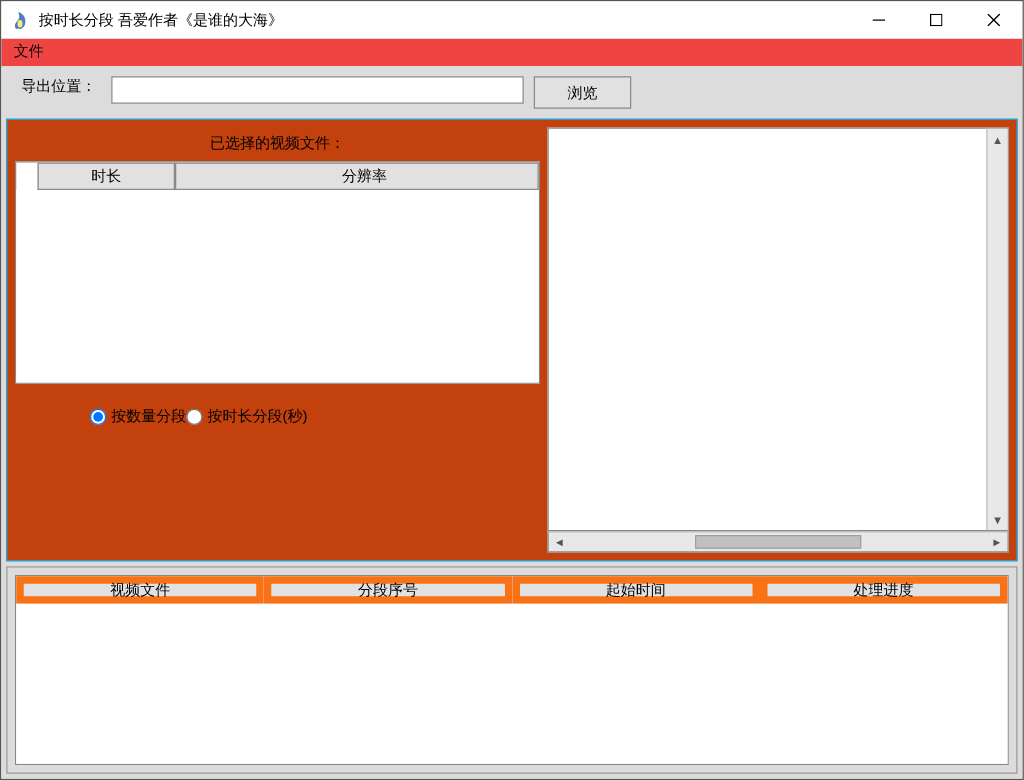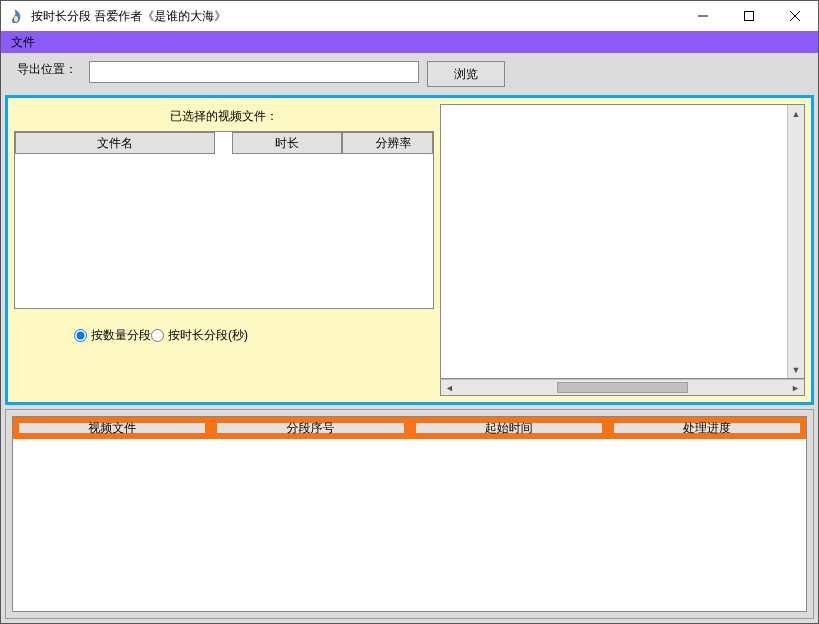--- a/index.html
+++ b/index.html
@@ -31,22 +31,22 @@
     .titlebar .win-btn {
       width: 46px; height: 30px;
       display: flex; align-items: center; justify-content: center;
       color: #000;
     }
     .titlebar .win-btn svg { display: block; }
 
     
     .menubar {
       height: 22px;
-      background: #8b5cf6;
-      display: flex; align-items: center;
+      background: #ef4444;
+      display: flex; 
       padding: 0 4px;
     }
     .menu-item { padding: 2px 6px; }
 
     
     .client {
       background: #dcdcdc;
       height: calc(100% - 52px);
       padding: 4px;
       display: flex; flex-direction: column;
@@ -76,23 +76,23 @@
       font-size: 12px;
       font-family: inherit;
       cursor: default;
     }
     .btn-small { padding: 0 16px; }
 
     
     .middle {
       display: flex;
       gap: 0;
-      height: 310px;
-      border: 3px solid #0ea5e9;
-      background: #fef9c3;
+      height: 354px;
+      border: 1px solid #0ea5e9;
+      background: #c2410c;
       padding: 6px;
     }
     .left-col {
       flex: 0 0 420px;
       display: flex; flex-direction: column;
     }
     .selected-label {
       text-align: center;
       padding: 4px 0 6px;
     }
@@ -245,21 +245,20 @@
     <span class="lbl">导出位置：</span>
     <input type="text" value="" style="">
     <button class="btn">浏览</button>
   </div>
 
   <div class="middle">
     <div class="left-col">
       <div class="selected-label">已选择的视频文件：</div>
       <div class="file-table">
         <div class="thead">
-          <div class="th c1">文件名</div>
           <div class="th c2">时长</div>
           <div class="th c3">分辨率</div>
         </div>
         <div class="tbody"></div>
       </div>
 
       <div class="seg-opts">
         <label class="radio-wrap">
           <input type="radio" name="segmode" checked="" style="">
           <span>按数量分段</span>

